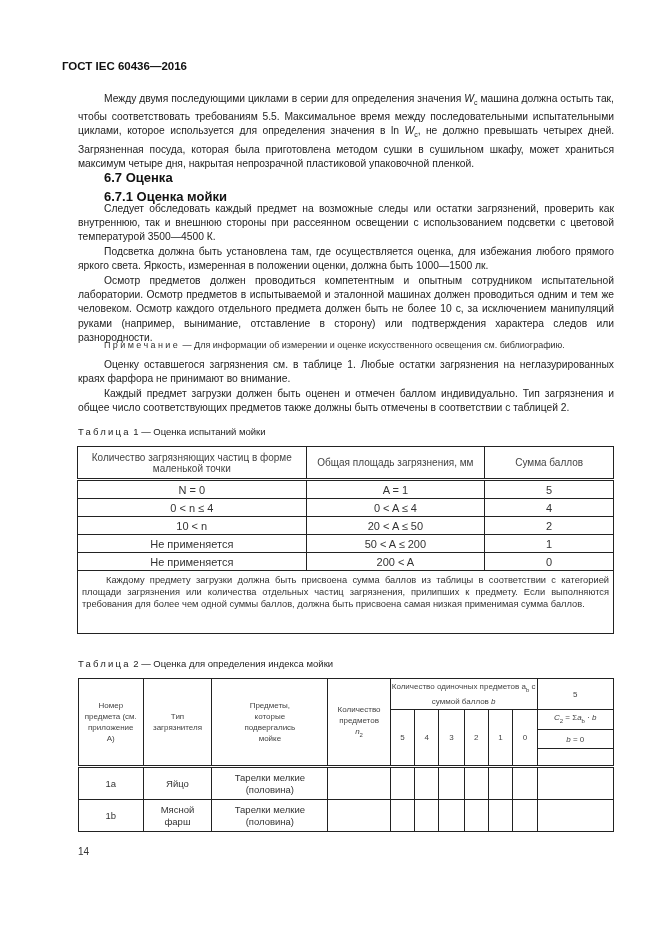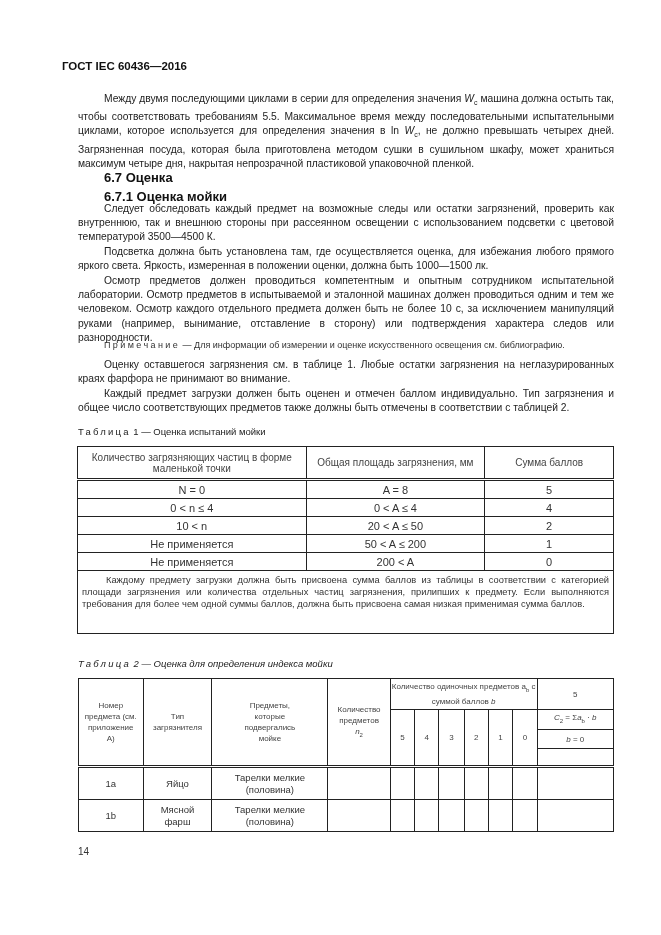--- a/index.html
+++ b/index.html
@@ -58,21 +58,21 @@
       <col style="width:129px">
     </colgroup>
   <tbody>
       <tr class="th">
     <td>Количество загрязняющих частиц в форме маленькой точки</td>
     <td>Общая площадь загрязнения, мм</td>
     <td>Сумма баллов</td>
   </tr>
   <tr class="r">
         <td>N = 0</td>
-        <td>A = 8</td>
+        <td>A = 1</td>
         <td>5</td>
       </tr>
   <tr class="r">
         <td>0 &lt; n ≤ 4</td>
         <td>0 &lt; A ≤ 4</td>
         <td>4</td>
       </tr>
   <tr class="r">
         <td>10 &lt; n</td>
         <td>20 &lt; A ≤ 50</td>
@@ -87,21 +87,21 @@
         <td>Не применяется</td>
         <td>200 &lt; A</td>
         <td>0</td>
       </tr>
   <tr class="foot">
     <td colspan="3"><span style="display:inline-block;width:24px"></span><span>Каждому предмету загрузки должна быть присвоена сумма баллов из таблицы в соответствии с категорией площади загрязнения или количества отдельных частиц загрязнения, прилипших к предмету. Если выполняются требования для более чем одной суммы баллов, должна быть присвоена самая низкая применимая сумма баллов.</span></td>
   </tr>
 </tbody>
   </table>
 
-<div class="tcap" style="top:658px;font-style:italic;"><span class="spaced">Таблица</span><span> 2 — Оценка для определения индекса мойки</span></div>
+<div class="tcap" style="top:658px;"><span class="spaced">Таблица</span><span> 2 — Оценка для определения индекса мойки</span></div>
 
 <table class="t2">
   <colgroup>
     <col style="width:65px">
       <col style="width:69px">
       <col style="width:109px">
       <col style="width:63px">
     <col style="width:25px">
       <col style="width:25px">
       <col style="width:26px">

